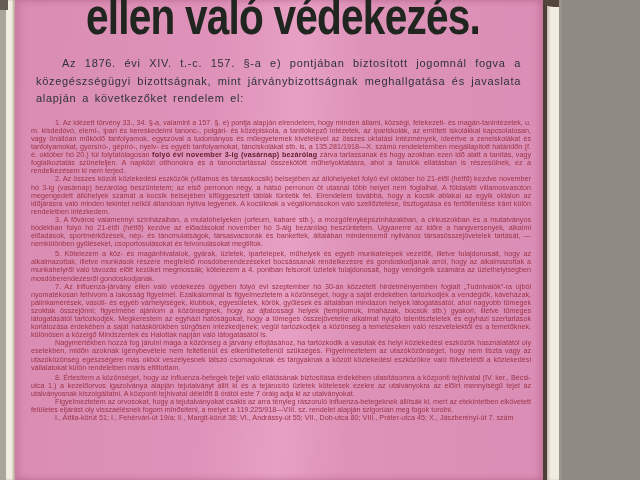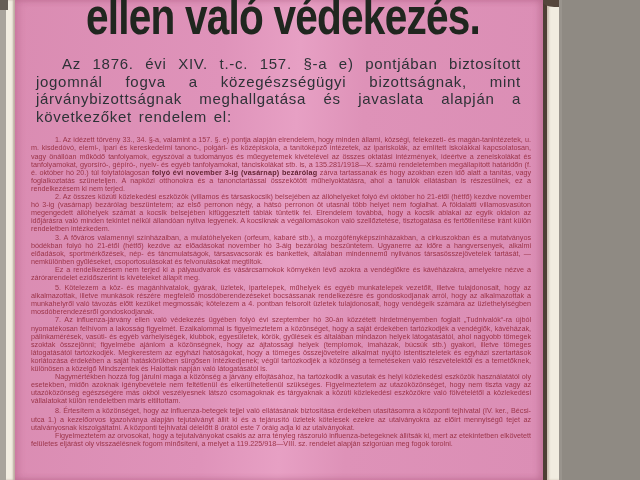--- a/index.html
+++ b/index.html
@@ -32,21 +32,21 @@
   .title{
     margin:-12px 0 0 0;padding:0;
     font-size:52px;line-height:56px;font-weight:700;
     text-align:center;color:#20261f;letter-spacing:-1px;
     transform:scaleX(0.78);transform-origin:50% 0;
     white-space:nowrap;
   }
 
   .intro{
     margin:11px 10px 0 5px;
-    font-size:15px;line-height:17.6px;
+    font-size:11px;line-height:17.6px;
     letter-spacing:.7px;word-spacing:2px;
     text-align:justify;text-indent:26px;
     color:#2e3237;
   }
 
   .bodytext{
     margin-top:11px;
     font-size:7.2px;line-height:8.1px;
     text-align:justify;color:#9a3448;
   }
@@ -75,34 +75,34 @@
 
     <div class="bodytext">
 
       <p class="bp"><span class="part">1. Az idézett törvény 33., 34. §-a, valamint a 157. §. e) pontja alapján elrendelem, hogy minden állami, községi, felekezeti- és magán-tanintézetek, u. m. kisdedóvó, elemi-, ipari és kereskedelmi tanonc-, polgári- és középiskola, a tanítóképző intézetek, az ipariskolák, az említett iskolákkal kapcsolatosan, vagy önállóan működő tanfolyamok, egyszóval a tudományos és műegyetemek kivételével az összes oktatási intézmények, ideértve a zeneiskolákat és tanfolyamokat, gyorsíró-, gépíró-, nyelv- és egyéb tanfolyamokat, tánciskolákat stb. is, a 135.281/1918—X. számú rendeletemben megállapított határidőn (f. é. október hó 20.) túl folytatólagosan </span><strong class="em">folyó évi november 3-ig (vasárnap) bezárólag</strong><span class="part"> zárva tartassanak és hogy azokban ezen idő alatt a tanítás, vagy foglalkoztatás szüneteljen. A napközi otthonokra és a tanonctartással összekötött műhelyoktatásra, ahol a tanulók ellátásban is részesülnek, ez a rendelkezésem ki nem terjed.</span></p>
 
       <p class="bp">2. Az összes közúti közlekedési eszközök (villamos és társaskocsik) belsejében az állóhelyeket folyó évi október hó 21-étől (hétfő) kezdve november hó 3-ig (vasárnap) bezárólag beszüntetem; az első perronon négy, a hátsó perronon öt utasnál több helyet nem foglalhat. A földalatti villamosvasúton megengedett állóhelyek számát a kocsik belsejében kifüggesztett táblák tüntetik fel. Elrendelem továbbá, hogy a kocsik ablakai az egyik oldalon az időjárásra való minden tekintet nélkül állandóan nyitva legyenek. A kocsiknak a végállomásokon való szellőztetése, tisztogatása és fertőtlenítése iránt külön rendeletben intézkedem.</p>
 
       <p class="bp">3. A főváros valamennyi színházaiban, a mulatóhelyeken (orfeum, kabaré stb.), a mozgófényképszínházakban, a cirkuszokban és a mutatványos bódékban folyó hó 21-étől (hétfő) kezdve az előadásokat november hó 3-áig bezárólag beszüntetem. Ugyanerre az időre a hangversenyek, alkalmi előadások, sportmérkőzések, nép- és táncmulatságok, társasvacsorák és bankettek, általában mindennemű nyilvános társasösszejövetelek tartását, — nemkülönben gyűléseket, csoportosulásokat és felvonulásokat megtiltok.</p>
 
       <div class="bp">
-        <p>Ez a rendelkezésem nem terjed ki a pályaudvarok és vásárcsarnokok környékén lévő azokra a vendéglőkre és kávéházakra, amelyekre nézve a zárórarendelet ezidőszerint is kivételeket állapít meg.</p>
       </div>
 
       <p class="bp">5. Kötelezem a köz- és magánhivatalok, gyárak, üzletek, ipartelepek, műhelyek és egyéb munkatelepek vezetőit, illetve tulajdonosait, hogy az alkalmazottak, illetve munkások részére megfelelő mosdóberendezéseket bocsássanak rendelkezésre és gondoskodjanak arról, hogy az alkalmazottak a munkahelyről való távozás előtt kezüket megmossák; kötelezem a 4. pontban felsorolt üzletek tulajdonosait, hogy vendégeik számára az üzlethelyiségben mosdóberendezésről gondoskodjanak.</p>
 
 
       <div class="bp">
         <p>7. Az influenza-járvány ellen való védekezés ügyében folyó évi szeptember hó 30-án közzétett hirdetményemben foglalt „Tudnivalók“-ra újból nyomatékosan felhívom a lakosság figyelmét. Ezalkalommal is figyelmeztetem a közönséget, hogy a saját érdekében tartózkodjék a vendéglők, kávéházak, pálinkamérések, vasúti- és egyéb várhelyiségek, klubbok, egyesületek, körök, gyűlések és általában mindazon helyek látogatásától, ahol nagyobb tömegek szoktak összejönni; figyelmébe ajánlom a közönségnek, hogy az ájtatossági helyek (templomok, imaházak, búcsúk stb.) gyakori, illetve tömeges látogatásától tartózkodjék. Megkerestem az egyházi hatóságokat, hogy a tömeges összejövetelre alkalmat nyújtó istentiszteletek és egyházi szertartások korlátozása érdekében a saját hatáskörükben sürgősen intézkedjenek; végül tartózkodjék a közönség a temetéseken való részvételektől és a temetőknek, különösen a közelgő Mindszentek és Halottak napján való látogatásától is.</p>
         <p>Nagymértékben hozzá fog járulni maga a közönség a járvány elfojtásához, ha tartózkodik a vasutak és helyi közlekedési eszközök használatától oly esetekben, midőn azoknak igénybevétele nem feltétlenül és elkerülhetetlenül szükséges. Figyelmeztetem az utazóközönséget, hogy nem tiszta vagy az utazóközönség egészségére más okból veszélyesnek látszó csomagoknak és tárgyaknak a közúti közlekedési eszközökre való fölvételétől a közlekedési vállalatokat külön rendeletben máris eltiltottam.</p>
       </div>
 
       <div class="bp">
         <p>8. Értesítem a közönséget, hogy az influenza-betegek tejjel való ellátásának biztosítása érdekében utasításomra a központi tejhivatal (IV. ker., Bécsi-utca 1.) a kezelőorvos igazolványa alapján tejutalványt állít ki és a tejárusító üzletek kötelesek ezekre az utalványokra az előírt mennyiségű tejet az utalványosnak kiszolgáltatni. A központi tejhivatal délelőtt 8 órától este 7 óráig adja ki az utalványokat.</p>
         <p>Figyelmeztetem az orvosokat, hogy a tejutalványokat csakis az arra tényleg rászoruló influenza-betegeknek állítsák ki, mert az etekintetben elkövetett felületes eljárást oly visszaélésnek fogom minősíteni, a melyet a 119.225/918—VIII. sz. rendelet alapján szigorúan meg fogok torolni.</p>
+        <p class="addr">I., Attila-körút 51; I., Fehérvári-út 19/a; II., Margit-körút 38; VI., Andrássy-út 55; VII., Dob-utca 80; VIII., Práter-utca 45; X., Jászberényi-út 7. szám</p>
       </div>
 
     </div>
   </div>
 
   <div class="corner corner-tl"></div>
   <div class="corner corner-tr"></div>
 </div>
 
 </body></html>

